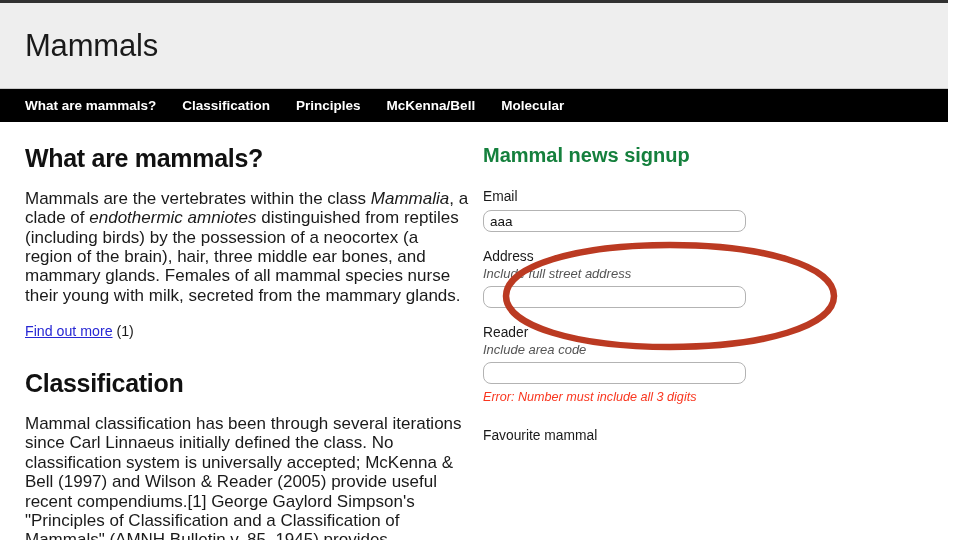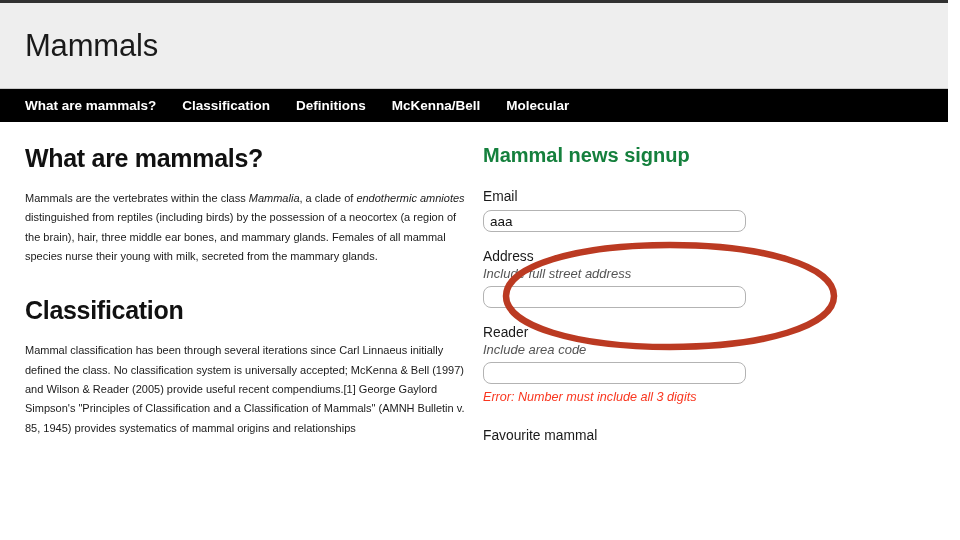--- a/index.html
+++ b/index.html
@@ -103,21 +103,21 @@
     font-weight: 700;
     color: #111111;
     margin: 0 0 16px 0;
     letter-spacing: -0.3px;
     line-height: 1.15;
   }
   h2.section-head.second {
     margin-top: 30px;
   }
   p.body-text {
-    font-size: 11px;
+    font-size: 17px;
     line-height: 19.4px;
     color: #1a1a1a;
     margin: 0 0 18px 0;
     max-width: 450px;
   }
   p.body-text em { font-style: italic; }
 
   a.inline-link {
     color: #2727d4;
     text-decoration: underline;
@@ -194,33 +194,36 @@
 
   <div class="page">
 
     <header class="masthead">
       <h1 class="site-title">Mammals</h1>
     </header>
 
     <nav class="navbar">
       <a class="nav-item">What are mammals?</a>
       <a class="nav-item">Classification</a>
-      <a class="nav-item">Definitions</a>
+      <a class="nav-item">Principles</a>
       <a class="nav-item">McKenna/Bell</a>
       <a class="nav-item">Molecular</a>
     </nav>
 
     <div class="content">
 
       <main class="col-left">
 
         <h2 class="section-head">What are mammals?</h2>
 
         <p class="body-text"><span>Mammals are the vertebrates within the class </span><em>Mammalia</em><span>, a clade of </span><em>endothermic amniotes</em><span> distinguished from reptiles (including birds) by the possession of a neocortex (a region of the brain), hair, three middle ear bones, and mammary glands. Females of all mammal species nurse their young with milk, secreted from the mammary glands.</span></p>
 
+        <p class="link-row"><a class="inline-link">Find out more</a>
+          <span>(1)</span>
+        </p>
 
         <h2 class="section-head second">Classification</h2>
 
         <p class="body-text">Mammal classification has been through several iterations since Carl Linnaeus initially defined the class. No classification system is universally accepted; McKenna &amp; Bell (1997) and Wilson &amp; Reader (2005) provide useful recent compendiums.[1] George Gaylord Simpson's "Principles of Classification and a Classification of Mammals" (AMNH Bulletin v. 85, 1945) provides systematics of mammal origins and relationships</p>
 
       </main>
 
       <aside class="col-right">
 
         <h3 class="form-title">Mammal news signup</h3>

